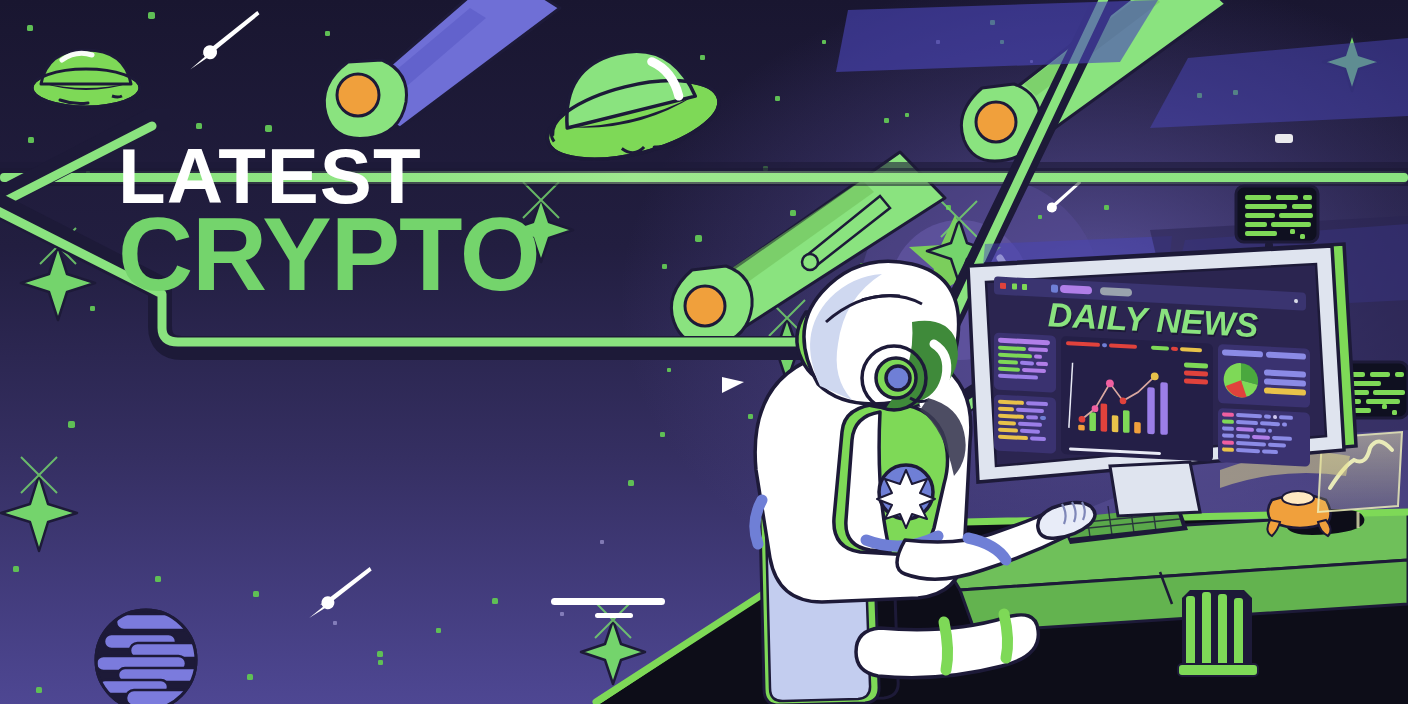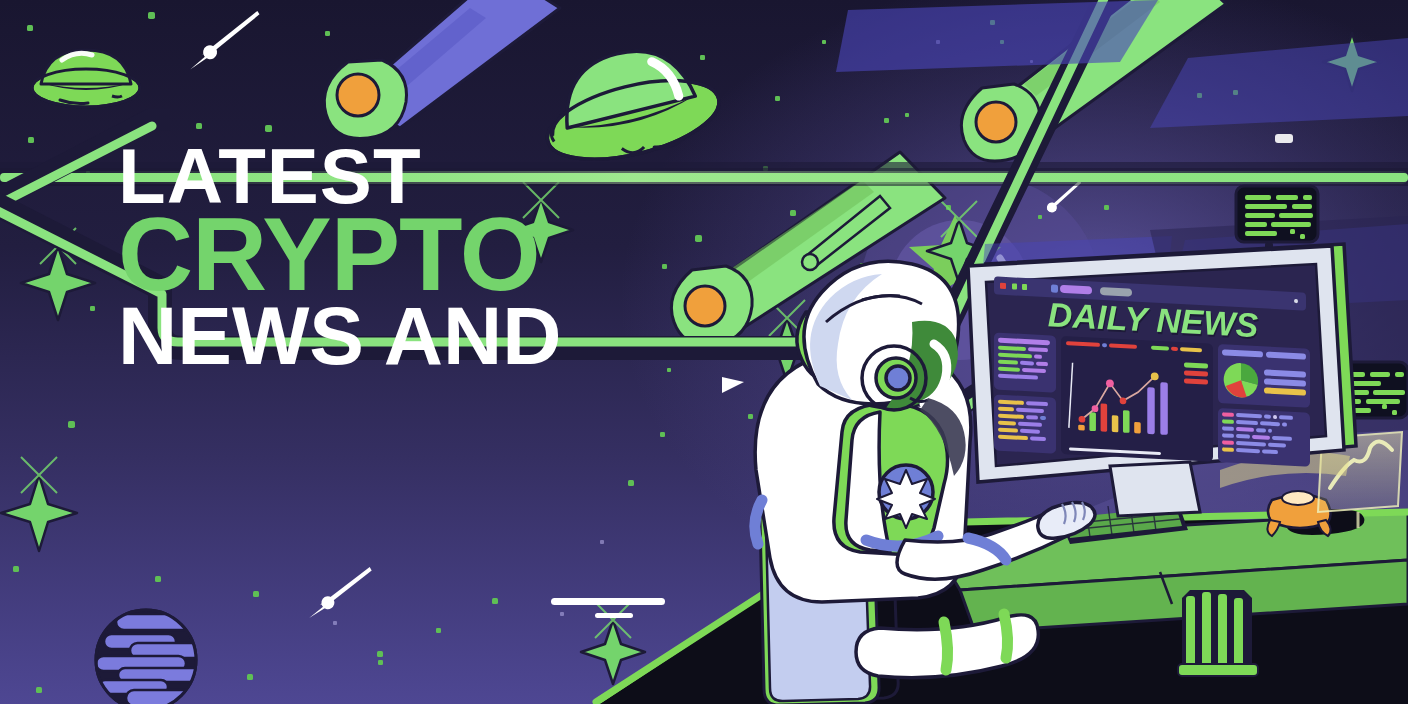--- a/index.html
+++ b/index.html
@@ -624,16 +624,15 @@
               <span style="height:4px;width:16px;background:#8b8be6;border-radius:2px;"></span>
             </div>
         </div>
       </div>
     </div>
   </div>
 
   <div id="headline">
     <span class="line l1">LATEST</span>
     <span class="line l2">CRYPTO</span>
-    <span class="line l3">NEWS AND</span>
   </div>
 
 </div>
 
 </body></html>

